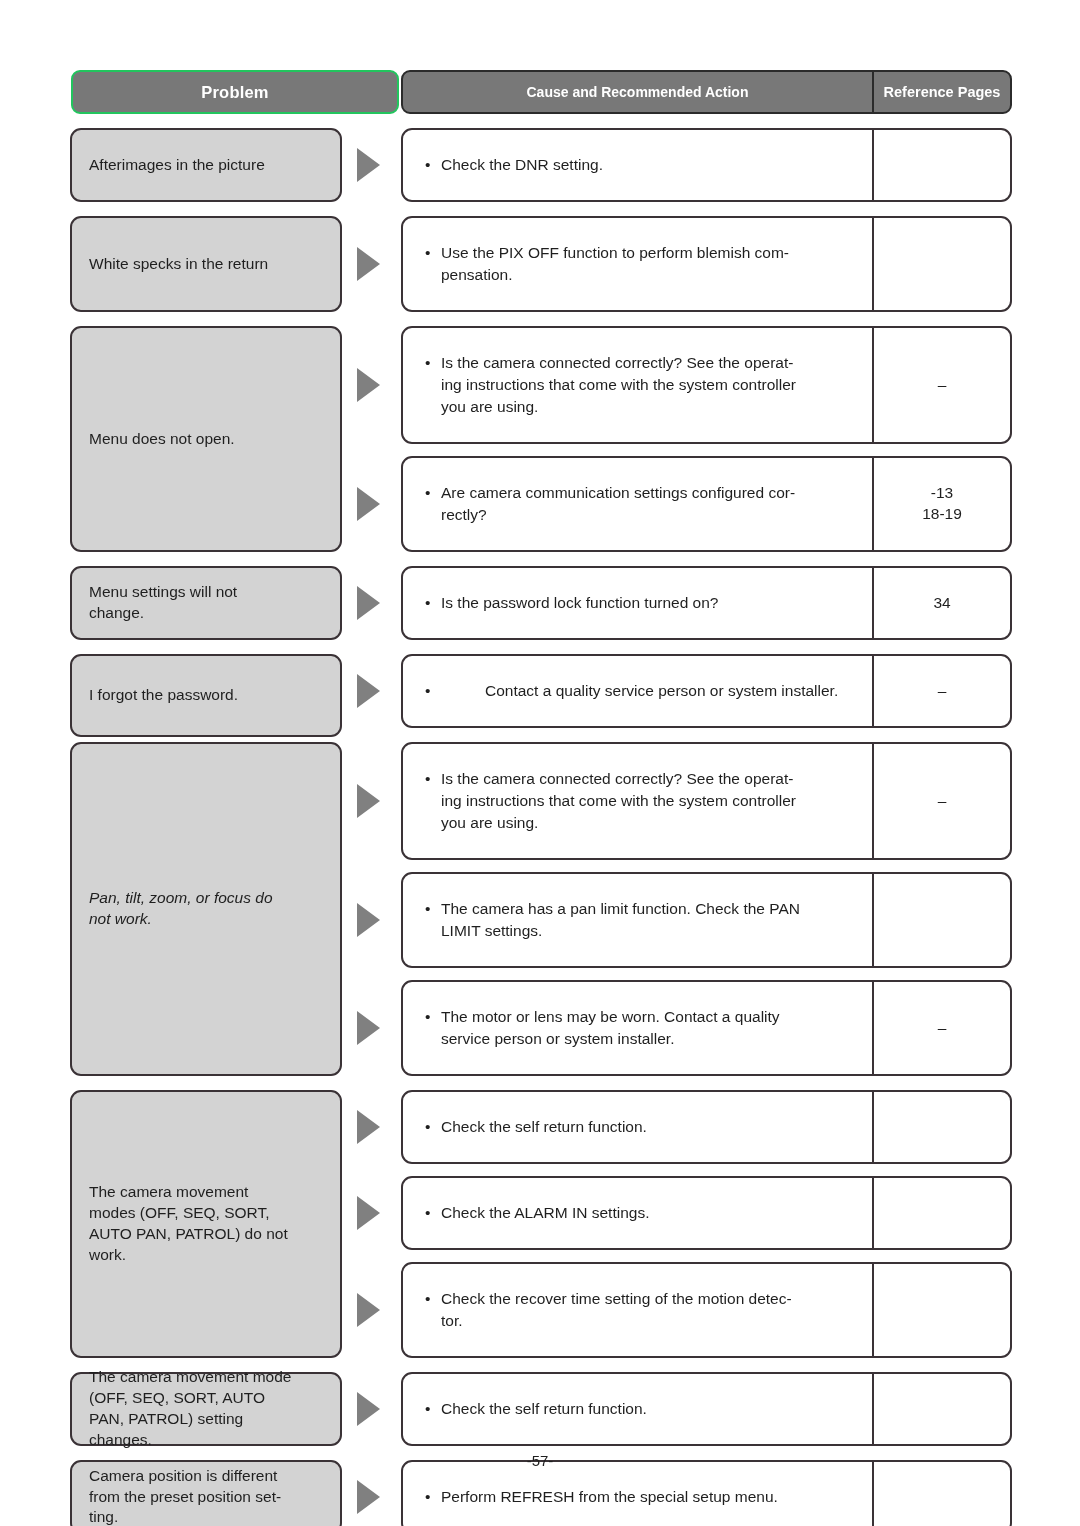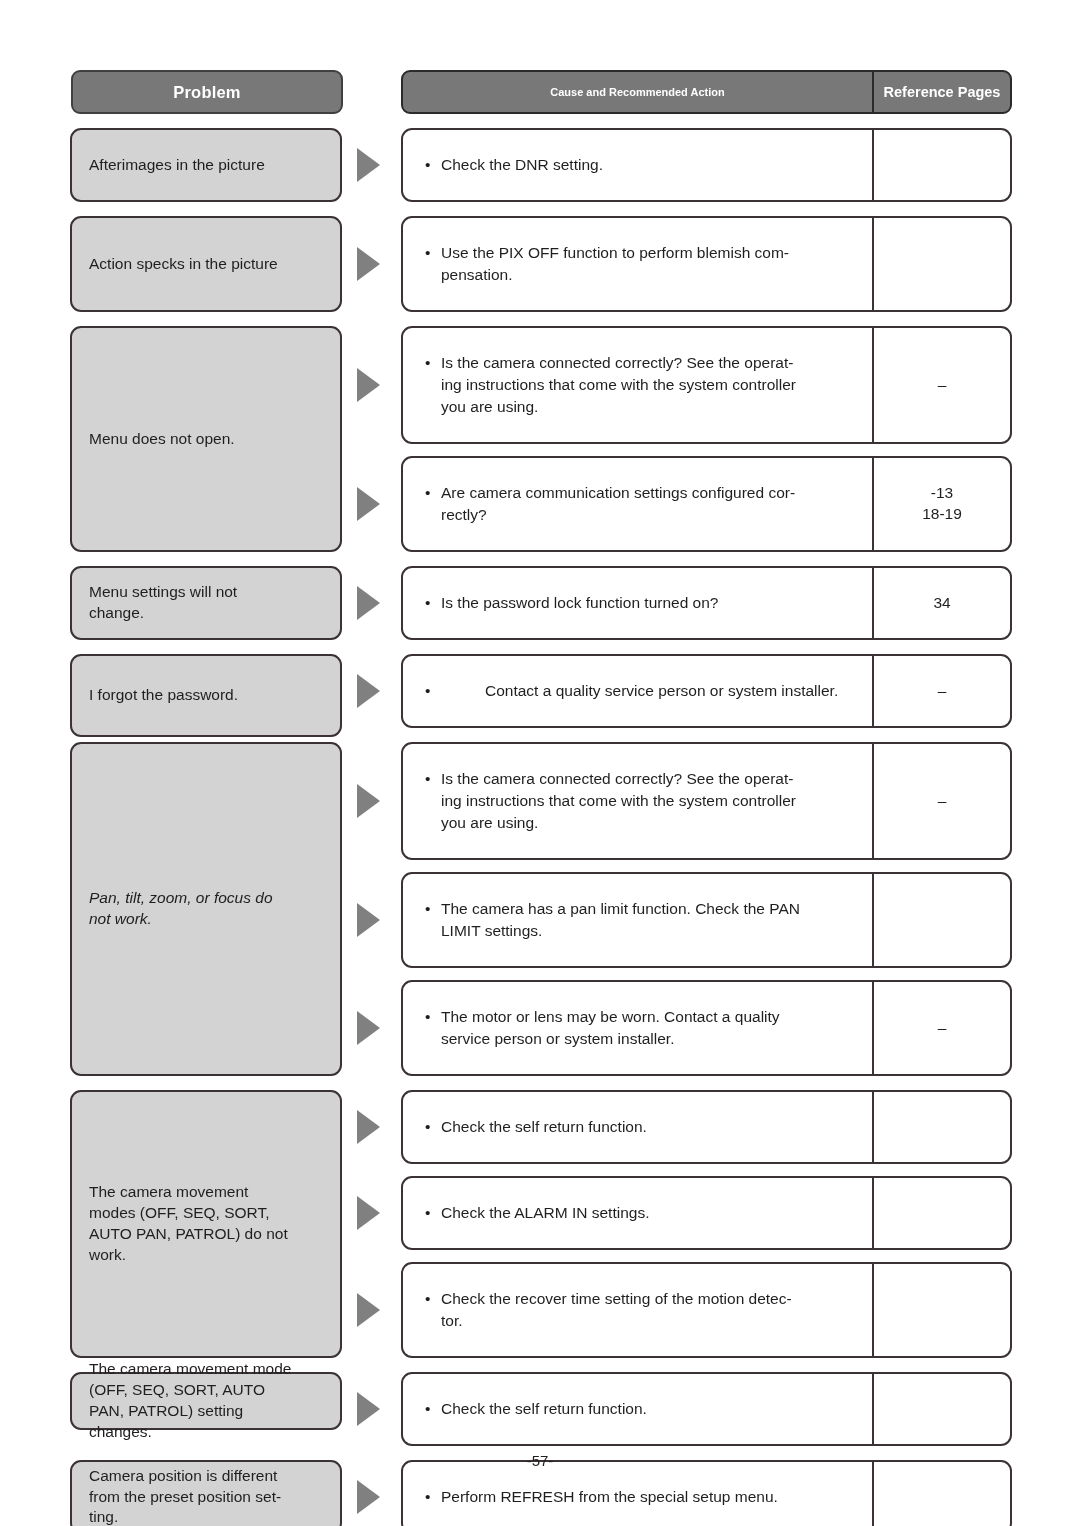--- a/index.html
+++ b/index.html
@@ -28,25 +28,25 @@
     position: absolute;
     left: 71px;
     top: 70px;
     width: 941px;
     height: 44px;
   }
   .hdr-problem {
     position: absolute;
     left: 0;
     top: 0;
-    width: 272px;
+    width: 328px;
     height: 44px;
     box-sizing: border-box;
     background: #787878;
-    border: 2px solid #404040;
+    border: 2px solid #22c55e;
     border-radius: 9px;
     color: #ffffff;
     font-weight: bold;
     font-size: 16.5px;
     display: flex;
     align-items: center;
     justify-content: center;
     letter-spacing: 0.2px;
   }
   .hdr-right {
@@ -63,21 +63,21 @@
     align-items: stretch;
     overflow: hidden;
   }
   .hdr-cause {
     flex: 0 0 471px;
     display: flex;
     align-items: center;
     justify-content: center;
     color: #ffffff;
     font-weight: bold;
-    font-size: 11px;
+    font-size: 14px;
     border-right: 2px solid #2b2b2b;
     box-sizing: border-box;
   }
   .hdr-ref {
     flex: 1 1 auto;
     display: flex;
     align-items: center;
     justify-content: center;
     color: #ffffff;
     font-weight: bold;
@@ -193,21 +193,21 @@
       <div class="action-row" style="top: 128px; height: 74px;">
         <div class="action-text">
           <div class="bullet-line">
             <span class="bullet-dot">•</span>
             <span class="bullet-copy" style="white-space: pre-line;">Check the DNR setting.</span>
           </div>
         </div>
         <div class="action-ref"></div>
       </div>
       <div class="problem-box" style="top: 216px; height: 96px;">
-        <div style="white-space: pre-line;">Action specks in the picture</div>
+        <div style="white-space: pre-line;">White specks in the return</div>
       </div>
       <div class="arrow" style="left: 357px; top: 247px;"></div>
       <div class="action-row" style="top: 216px; height: 96px;">
         <div class="action-text">
           <div class="bullet-line">
             <span class="bullet-dot">•</span>
             <span class="bullet-copy" style="white-space: pre-line;">Use the PIX OFF function to perform blemish com-
 pensation.</span>
           </div>
         </div>
@@ -335,21 +335,21 @@
       <div class="action-row" style="top: 1262px; height: 96px;">
         <div class="action-text">
           <div class="bullet-line">
             <span class="bullet-dot">•</span>
             <span class="bullet-copy" style="white-space: pre-line;">Check the recover time setting of the motion detec-
 tor.</span>
           </div>
         </div>
         <div class="action-ref"></div>
       </div>
-      <div class="problem-box" style="top: 1372px; height: 58px;">
+      <div class="problem-box" style="top: 1372px; height: 74px;">
         <div style="white-space: pre-line;">The camera movement mode
 (OFF, SEQ, SORT, AUTO
 PAN, PATROL) setting
 changes.</div>
       </div>
       <div class="arrow" style="left: 357px; top: 1392px;"></div>
       <div class="action-row" style="top: 1372px; height: 74px;">
         <div class="action-text">
           <div class="bullet-line">
             <span class="bullet-dot">•</span>

